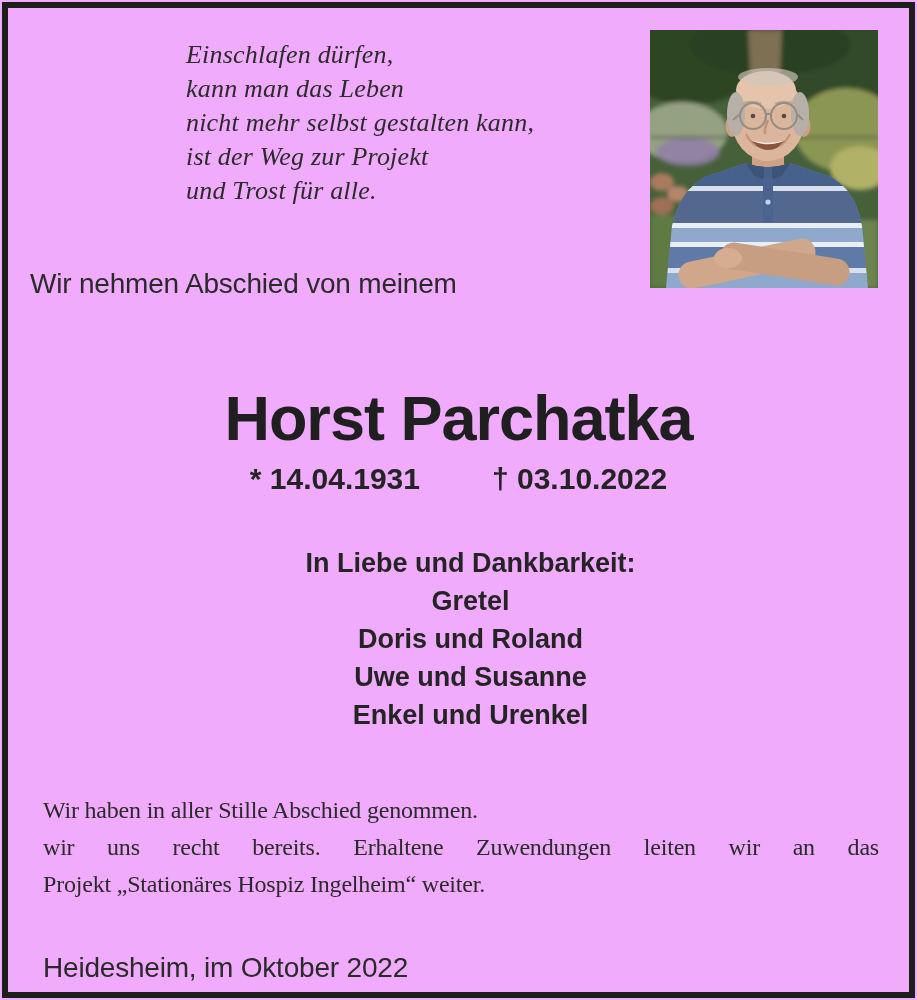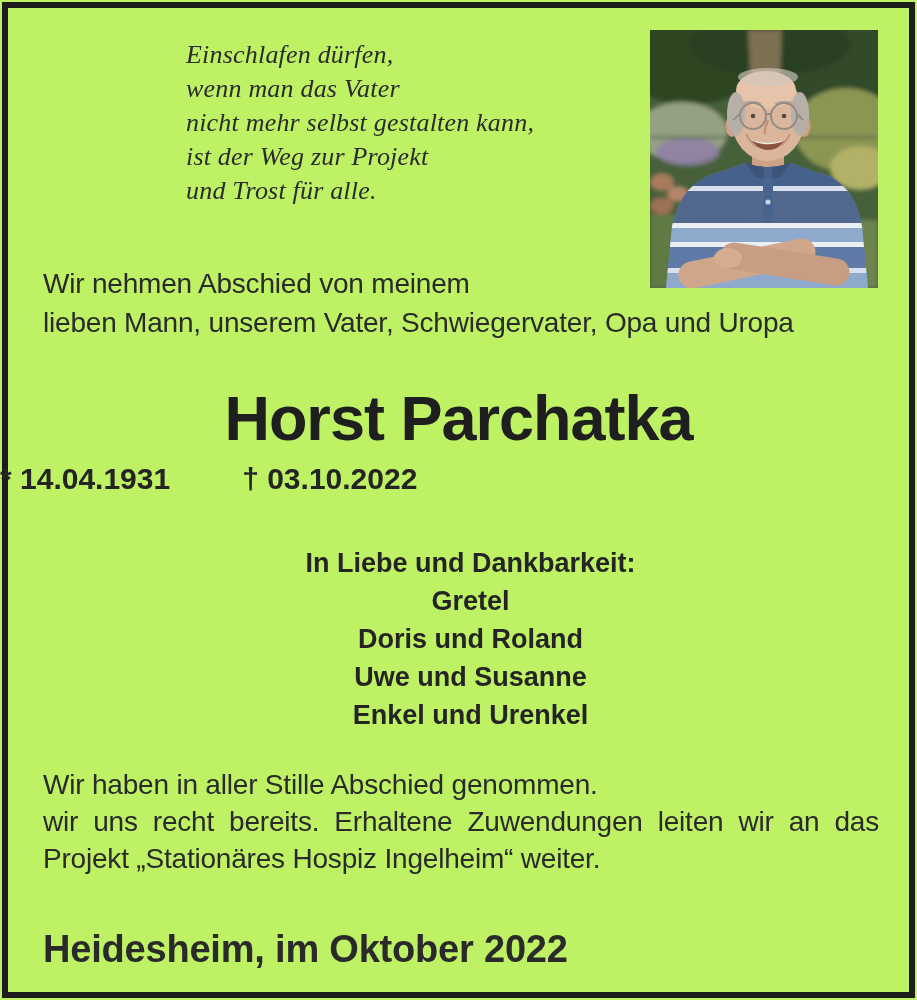--- a/index.html
+++ b/index.html
@@ -1,20 +1,20 @@
 <!DOCTYPE html>
 <html lang="de"><head>
 <meta charset="utf-8">
 <style>
   html, body { margin: 0; padding: 0; background: #f4f4f4; }
   .page {
     position: relative;
     width: 917px;
     height: 1000px;
-    background: #bef264;
+    background: #f0abfc;
     font-family: "Liberation Sans", sans-serif;
     color: #282828;
     overflow: hidden;
   }
   .frame {
     position: absolute;
     inset: 2px;
     border: 6px solid #1d1d1b;
     pointer-events: none;
   }
@@ -32,21 +32,21 @@
   .photo {
     position: absolute;
     left: 650px;
     top: 30px;
     width: 228px;
     height: 258px;
     display: block;
   }
   .intro {
     position: absolute;
-    left: 43px;
+    left: 30px;
     top: 264px;
     font-size: 28px;
     line-height: 39px;
     letter-spacing: -0.2px;
     color: #2a2a2a;
     white-space: nowrap;
   }
   .name {
     position: absolute;
     left: 0;
@@ -58,70 +58,70 @@
     font-weight: 700;
     letter-spacing: -1px;
     color: #1f1f1f;
   }
   .dates {
     position: absolute;
     left: 0;
     top: 462px;
     width: 100%;
     display: flex;
-    justify-content: flex-start;
+    justify-content: center;
     gap: 72px;
     font-size: 30px;
     font-weight: 700;
     color: #242424;
   }
   .family {
     position: absolute;
     left: 12px;
     top: 544px;
     width: 100%;
     text-align: center;
     font-size: 27px;
     font-weight: 700;
     line-height: 38px;
     color: #242424;
   }
   .closing {
     position: absolute;
     left: 43px;
-    top: 766px;
+    top: 792px;
     width: 836px;
-    font-size: 28px;
+    font-size: 24px;
     line-height: 37px;
     letter-spacing: -0.2px;
     color: #2a2a2a;
+    font-family: Liberation Serif, serif;
   }
   .closing .just {
     text-align: justify;
     text-align-last: justify;
   }
   .dateline {
     position: absolute;
     left: 43px;
-    top: 928px;
-    font-size: 38px;
+    top: 952px;
+    font-size: 28px;
     letter-spacing: -0.2px;
     color: #2a2a2a;
-    font-weight: bold;
   }
 </style>
 </head>
 <body>
 
 <div class="page">
   <div class="frame"></div>
 
   <div class="quote">
     <div>Einschlafen dürfen,</div>
-    <div>wenn man das Vater</div>
+    <div>kann man das Leben</div>
     <div>nicht mehr selbst gestalten kann,</div>
     <div>ist der Weg zur Projekt</div>
     <div>und Trost für alle.</div>
   </div>
 
   <svg class="photo" viewBox="0 0 228 258" xmlns="http://www.w3.org/2000/svg" role="img">
     <defs>
       <filter id="pblur" x="-20%" y="-20%" width="140%" height="140%">
         <feGaussianBlur stdDeviation="2.2"></feGaussianBlur>
       </filter>
@@ -210,21 +210,20 @@
           <path d="M 102 110.5 Q 118 118 134 110.5 Q 118 115 102 110.5 Z" fill="#f1ece2"></path>
           <path d="M 96 104 Q 100 112 106 116" stroke="#c09377" stroke-width="1.8" fill="none"></path>
           <path d="M 140 104 Q 136 112 130 116" stroke="#c09377" stroke-width="1.8" fill="none"></path>
         </g>
       </g>
     </g>
   </svg>
 
   <div class="intro">
     <div>Wir nehmen Abschied von meinem</div>
-    <div>lieben Mann, unserem Vater, Schwiegervater, Opa und Uropa</div>
   </div>
 
   <h1 class="name">Horst Parchatka</h1>
 
   <div class="dates">
     <span>* 14.04.1931</span>
     <span>† 03.10.2022</span>
   </div>
 
   <div class="family">

